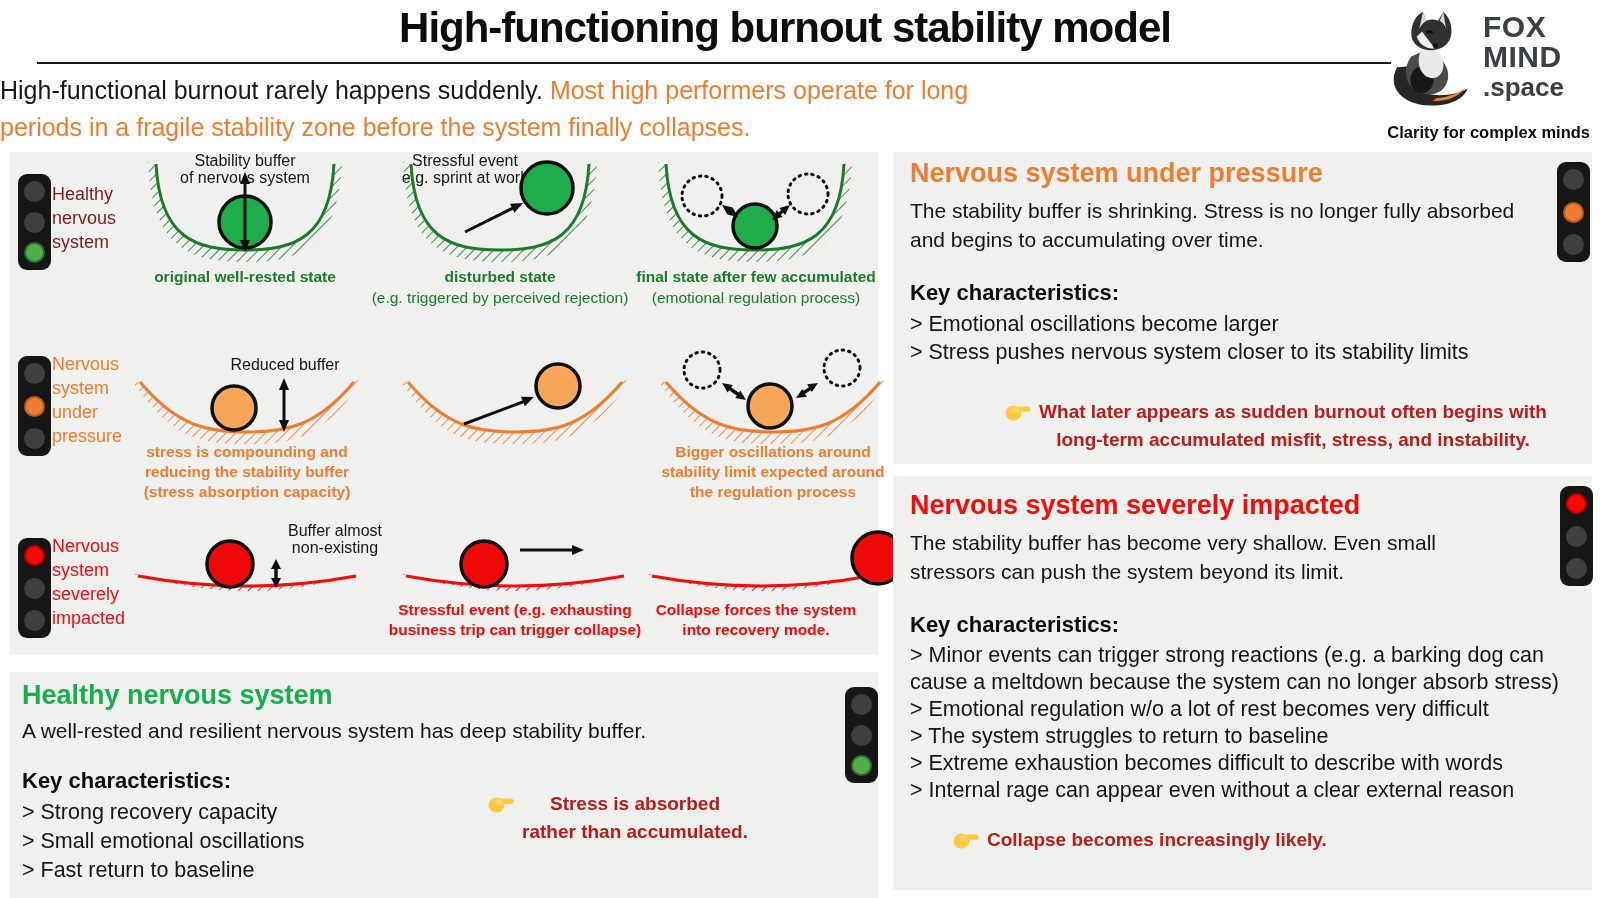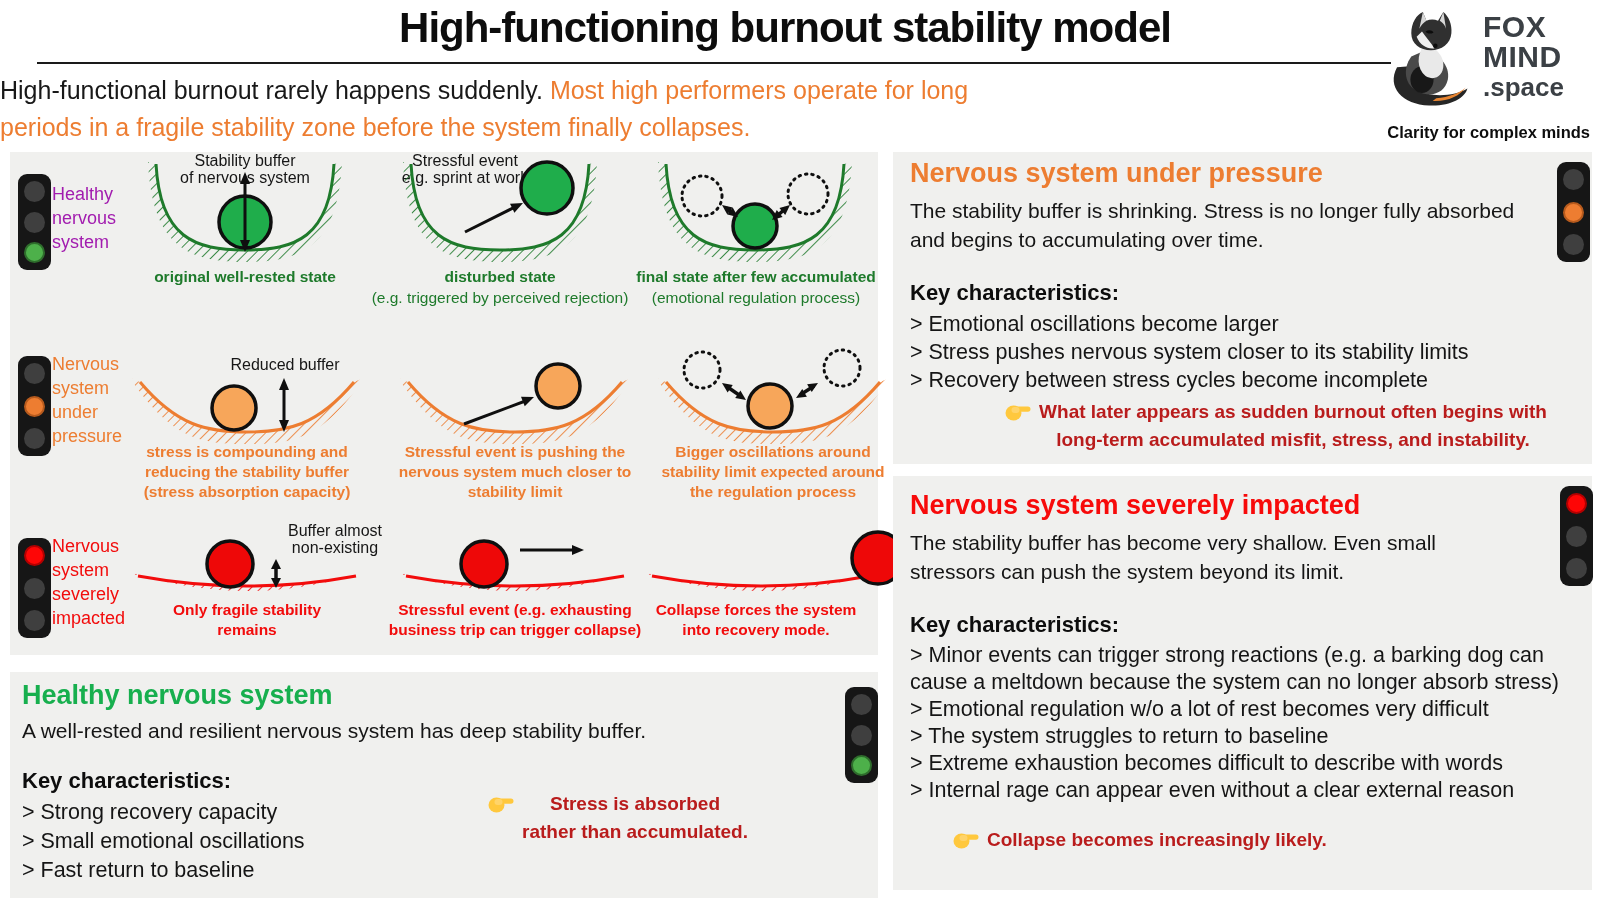--- a/index.html
+++ b/index.html
@@ -39,21 +39,21 @@
         justify-content:space-between; padding:7px 0; }
   .bulb { width:21px; height:21px; border-radius:50%; background:#3f3f3f; }
   .tl-sm { width:33px; height:96px; }
   .tl-md { width:33px; height:100px; }
   .lit-green  { background:#4db04a; border:2px solid #2e6d2c; }
   .lit-orange { background:#ED7D31; border:2px solid #b65a1d; }
   .lit-red    { background:#fe0606; border:2px solid #b30000; }
 
   
   .row-label { font-size:18px; line-height:24px; }
-  .lab-green  { color:#a21caf; }
+  .lab-green  { color:#7f1d1d; }
   .lab-orange { color:#ED7D31; }
   .lab-red    { color:#F20C0C; }
 
   .top-label { font-size:16px; line-height:17px; text-align:center; color:#161616; }
 
   .cap { text-align:center; font-size:15.5px; line-height:21px; }
   .cap b { font-weight:700; }
   .cap-green  { color:#1E7A2B; }
   .cap-orange { color:#ED7D31; }
   .cap-red    { color:#F20C0C; }
@@ -209,23 +209,20 @@
           <pattern id="po2" width="7" height="7" patternTransform="rotate(45)" patternUnits="userSpaceOnUse">
         <line x1="0" y1="0" x2="0" y2="7" stroke="#ED7D31" stroke-width="1.7"></line>
           </pattern>
         </defs>
       <path d="M8,34 C45,78 75,84 115,84 C155,84 185,78 222,34 L232,30 C190,92 160,96 115,96 C70,96 40,92 -2,30 Z" fill="url(#po2)"></path>
       <path d="M8,34 C45,78 75,84 115,84 C155,84 185,78 222,34" fill="none" stroke="#ED7D31" stroke-width="3"></path>
       <circle cx="158" cy="38" r="22" fill="#F7A65A" stroke="#0f0f0f" stroke-width="3.5"></circle>
       <line x1="64" y1="76" x2="128" y2="52" stroke="#0f0f0f" stroke-width="3"></line>
       <polygon points="0,0 -12,5 -12,-5" transform="translate(134,49) rotate(-22)" fill="#0f0f0f"></polygon>
     </svg>
-    <div class="abs cap cap-orange cap3 pre" style="left:360px;top:290px;width:290px">Stressful event is pushing the
-nervous system much closer to
-stability limit</div>
 
     <svg class="abs" style="left:648px;top:196px" width="230" height="96">
       <defs>
           <pattern id="po3" width="7" height="7" patternTransform="rotate(45)" patternUnits="userSpaceOnUse">
         <line x1="0" y1="0" x2="0" y2="7" stroke="#ED7D31" stroke-width="1.7"></line>
           </pattern>
         </defs>
       <path d="M8,34 C45,78 75,84 115,84 C155,84 185,78 222,34 L232,30 C190,92 160,96 115,96 C70,96 40,92 -2,30 Z" fill="url(#po3)"></path>
       <path d="M8,34 C45,78 75,84 115,84 C155,84 185,78 222,34" fill="none" stroke="#ED7D31" stroke-width="3"></path>
       <circle cx="44" cy="22" r="18" fill="none" stroke="#0f0f0f" stroke-width="3" stroke-dasharray="1.5 5" stroke-linecap="round"></circle>
@@ -260,22 +257,20 @@
         <line x1="0" y1="0" x2="0" y2="7" stroke="#F20C0C" stroke-width="1.7"></line>
           </pattern>
         </defs>
       <path d="M6,38 Q115,58 224,38 L232,34 Q115,72 -2,34 Z" fill="url(#pr1)"></path>
       <path d="M6,38 Q115,58 224,38" fill="none" stroke="#F20C0C" stroke-width="3"></path>
       <circle cx="98" cy="26" r="23" fill="#EE0808" stroke="#0f0f0f" stroke-width="3.5"></circle>
       <line x1="144" y1="29" x2="144" y2="43" stroke="#0f0f0f" stroke-width="3.5"></line>
       <polygon points="144,21 139,31 149,31" fill="#0f0f0f"></polygon>
       <polygon points="144,50 139,40 149,40" fill="#0f0f0f"></polygon>
     </svg>
-    <div class="abs cap cap-red cap3 pre" style="left:112px;top:448px;width:250px">Only fragile stability
-remains</div>
 
     <svg class="abs" style="left:390px;top:386px;overflow:visible" width="230" height="70">
       <defs>
           <pattern id="pr2" width="7" height="7" patternTransform="rotate(45)" patternUnits="userSpaceOnUse">
         <line x1="0" y1="0" x2="0" y2="7" stroke="#F20C0C" stroke-width="1.7"></line>
           </pattern>
         </defs>
       <path d="M6,38 Q115,58 224,38 L232,34 Q115,72 -2,34 Z" fill="url(#pr2)"></path>
       <path d="M6,38 Q115,58 224,38" fill="none" stroke="#F20C0C" stroke-width="3"></path>
       <circle cx="84" cy="26" r="23" fill="#EE0808" stroke="#0f0f0f" stroke-width="3.5"></circle>
@@ -324,21 +319,20 @@
   </div>
 
   <div class="panel pr1">
     <div class="abs p-head h-orange" style="left:17px;top:6px">Nervous system under pressure</div>
     <div class="abs p-body pre" style="left:17px;top:44px;width:650px">The stability buffer is shrinking. Stress is no longer fully absorbed
 and begins to accumulating over time.</div>
     <div class="abs p-key" style="left:17px;top:128px">Key characteristics:</div>
     <div class="abs" style="left:17px;top:158px;width:660px">
       <div class="bullet" style="line-height:28px">&gt; Emotional oscillations become larger</div>
       <div class="bullet" style="line-height:28px">&gt; Stress pushes nervous system closer to its stability limits</div>
-      <div class="bullet" style="line-height:28px">&gt; Recovery between stress cycles become incomplete</div>
     </div>
     <div class="abs callout" style="left:0;top:246px;width:680px;text-align:center">
       <svg class="hand" width="26" height="22" viewBox="0 0 26 22">
         <rect x="10" y="6.5" width="15.5" height="5.2" rx="2.6" fill="#FFC83D"></rect>
         <ellipse cx="8.5" cy="13" rx="8" ry="7.5" fill="#FFC83D"></ellipse>
         <rect x="6.5" y="7" width="8" height="6" rx="3" fill="#FFD46A"></rect>
       </svg><span class="inlineb pre">What later appears as sudden burnout often begins with
 long-term accumulated misfit, stress, and instability.</span>
     </div>
     <div class="tl tl-md abs" style="left:664px;top:10px">

